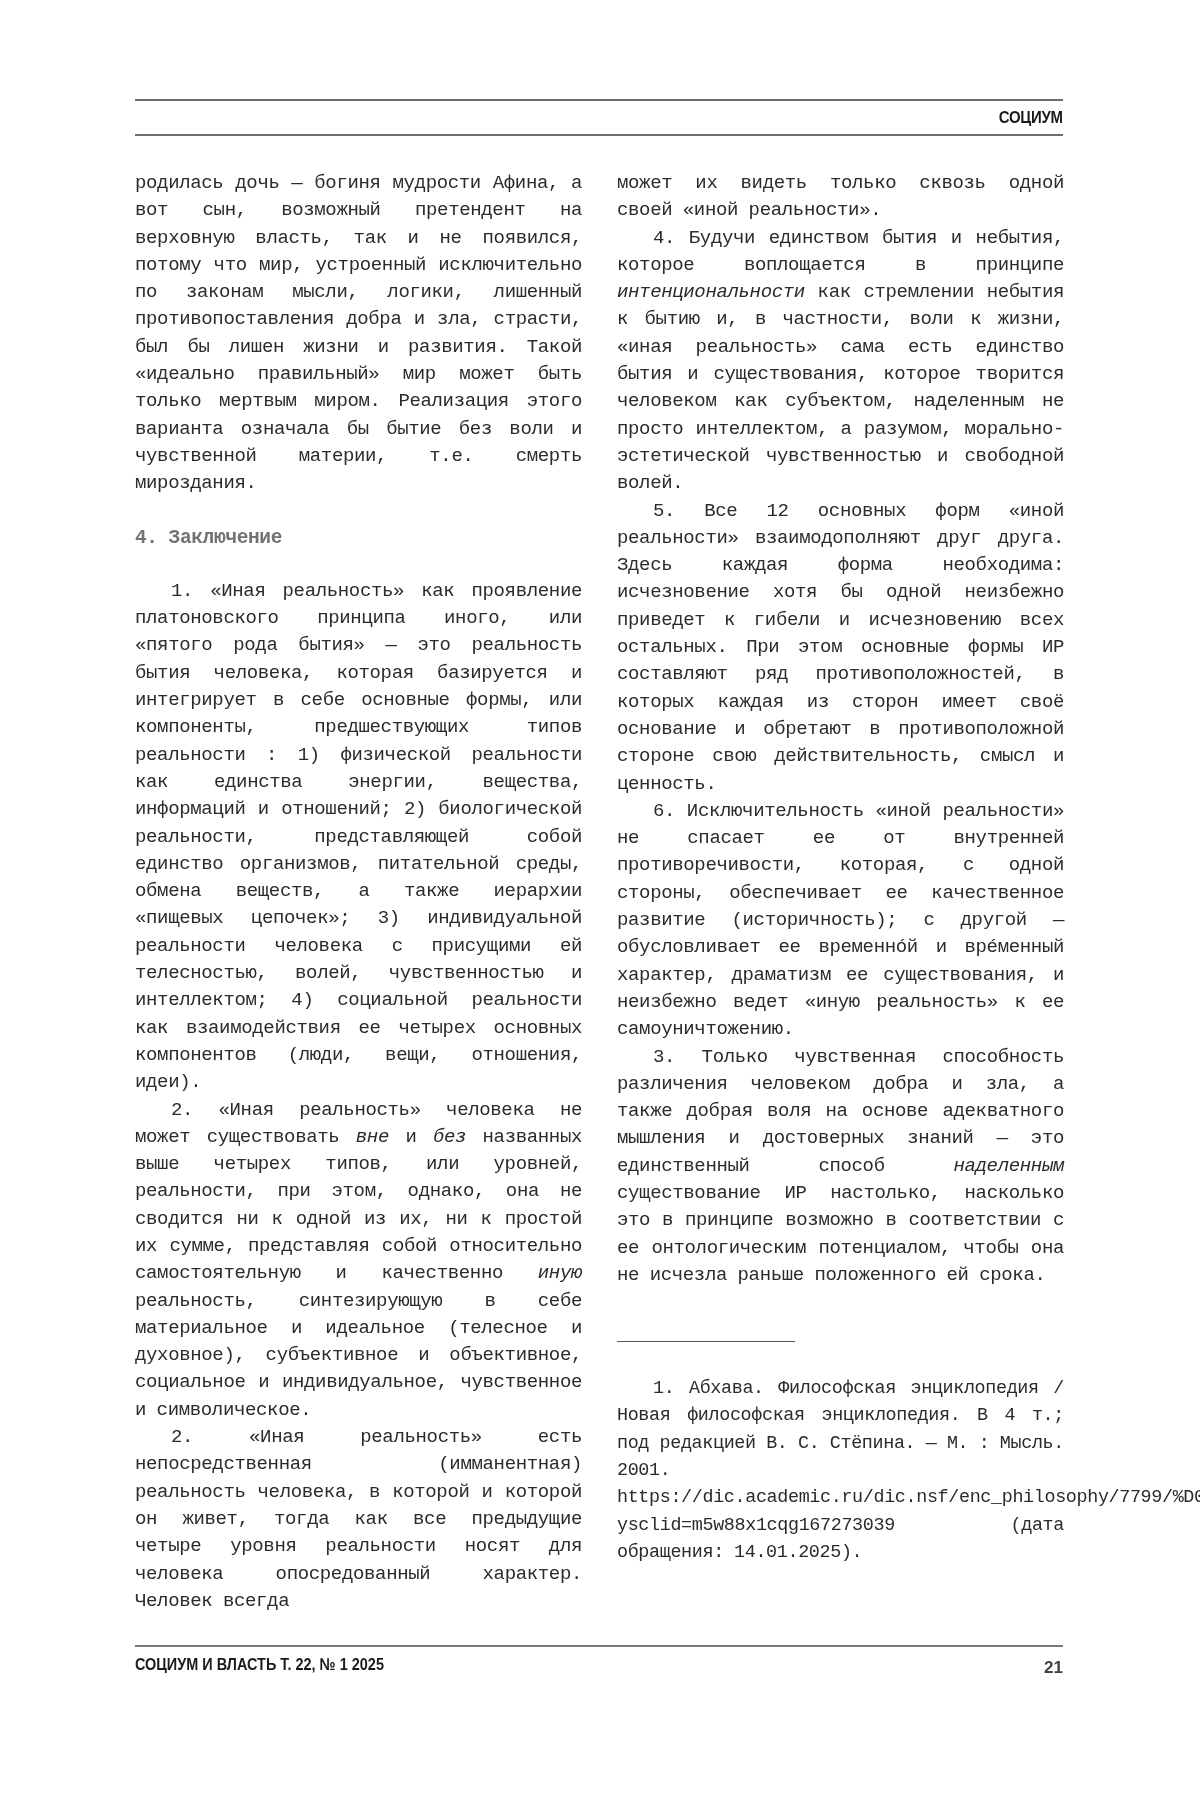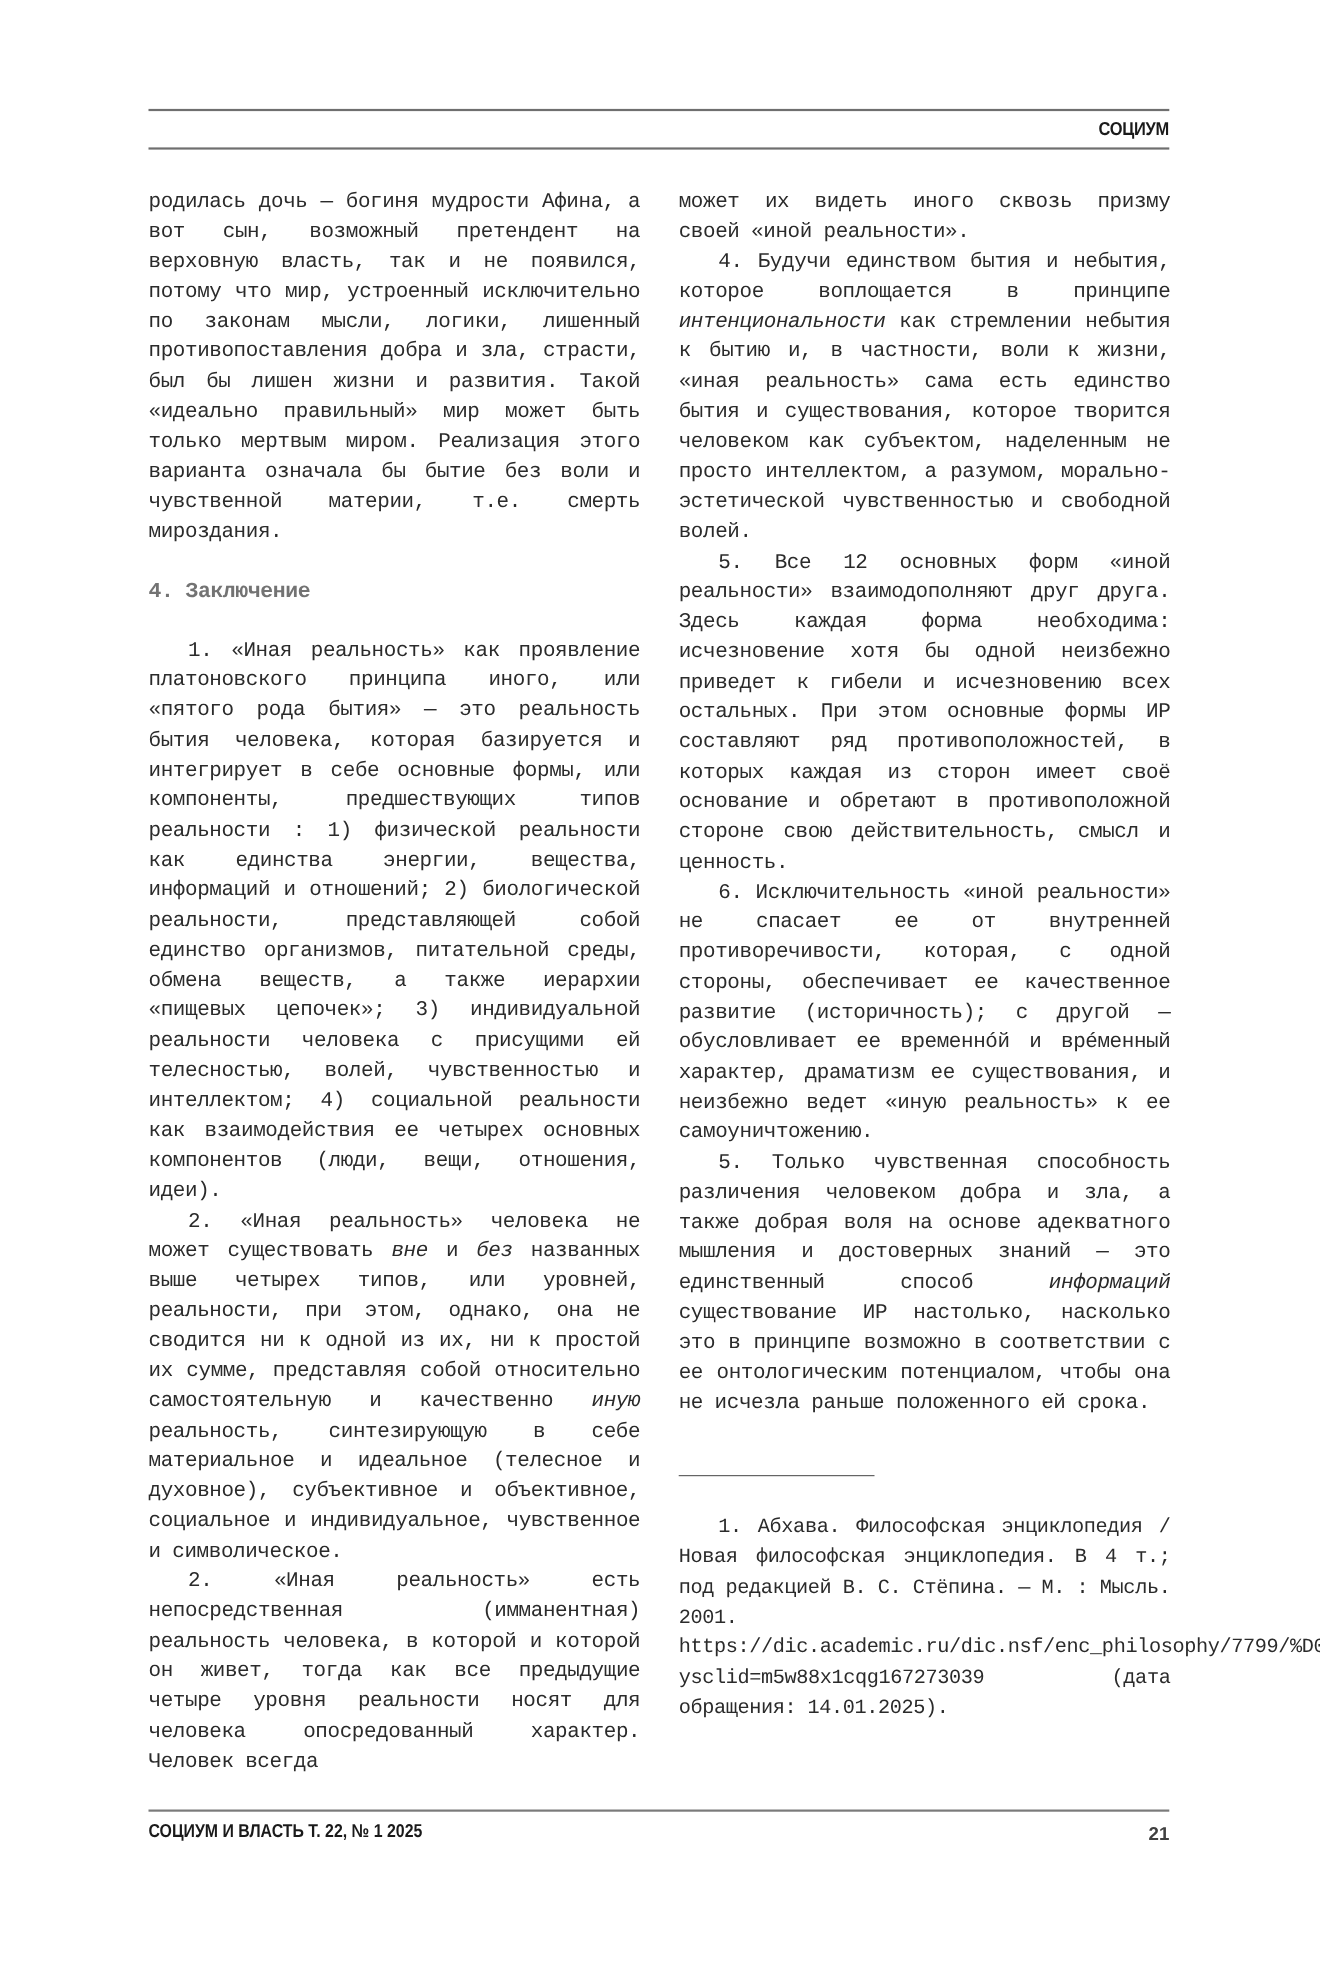--- a/index.html
+++ b/index.html
@@ -57,25 +57,25 @@
 
   <div class="col left">
     <p class="last">родилась дочь — богиня мудрости Афина, а вот сын, возможный претендент на верховную власть, так и не появился, потому что мир, устроенный исключительно по законам мысли, логики, лишенный противопоставления добра и зла, страсти, был бы лишен жизни и развития. Такой «идеально правильный» мир может быть только мертвым миром. Реализация этого варианта означала бы бытие без воли и чувственной материи, т.е. смерть мироздания.</p>
     <p class="section-title">4. Заключение</p>
     <p class="ind last">1. «Иная реальность» как проявление платоновского принципа иного, или «пятого рода бытия» — это реальность бытия человека, которая базируется и интегрирует в себе основные формы, или компоненты, предшествующих типов реальности : 1) физической реальности как единства энергии, вещества, информаций и отношений; 2) биологической реальности, представляющей собой единство организмов, питательной среды, обмена веществ, а также иерархии «пищевых цепочек»; 3) индивидуальной реальности человека с присущими ей телесностью, волей, чувственностью и интеллектом; 4) социальной реальности как взаимодействия ее четырех основных компонентов (люди, вещи, отношения, идеи).</p>
     <p class="ind last"><span>2. «Иная реальность» человека не может существовать </span><em>вне</em><span> и </span><em>без</em><span> названных выше четырех типов, или уровней, реальности, при этом, однако, она не сводится ни к одной из их, ни к простой их сумме, представляя собой относительно самостоятельную и качественно </span><em>иную</em><span> реальность, синтезирующую в себе материальное и идеальное (телесное и духовное), субъективное и объективное, социальное и индивидуальное, чувственное и символическое.</span></p>
     <p class="ind">2. «Иная реальность» есть непосредственная (имманентная) реальность человека, в которой и которой он живет, тогда как все предыдущие четыре уровня реальности носят для человека опосредованный характер. Человек всегда</p>
   </div>
 
   <div class="col right">
-    <p class="last">может их видеть иного сквозь призму своей «иной реальности».</p>
+    <p class="last">может их видеть только сквозь одной своей «иной реальности».</p>
     <p class="ind last"><span>4. Будучи единством бытия и небытия, которое воплощается в принципе </span><em>интенциональности</em><span> как стремлении небытия к бытию и, в частности, воли к жизни, «иная реальность» сама есть единство бытия и существования, которое творится человеком как субъектом, наделенным не просто интеллектом, а разумом, морально-эстетической чувственностью и свободной волей.</span></p>
     <p class="ind last">5. Все 12 основных форм «иной реальности» взаимодополняют друг друга. Здесь каждая форма необходима: исчезновение хотя бы одной неизбежно приведет к гибели и исчезновению всех остальных. При этом основные формы ИР составляют ряд противоположностей, в которых каждая из сторон имеет своё основание и обретают в противоположной стороне свою действительность, смысл и ценность.</p>
     <p class="ind last">6. Исключительность «иной реальности» не спасает ее от внутренней противоречивости, которая, с одной стороны, обеспечивает ее качественное развитие (историчность); с другой — обусловливает ее временнóй и врéменный характер, драматизм ее существования, и неизбежно ведет «иную реальность» к ее самоуничтожению.</p>
-    <p class="ind last"><span>5. Только чувственная способность различения человеком добра и зла, а также добрая воля на основе адекватного мышления и достоверных знаний — это единственный способ </span><em>информаций</em><span> существование ИР настолько, насколько это в принципе возможно в соответствии с ее онтологическим потенциалом, чтобы она не исчезла раньше положенного ей срока.</span></p>
+    <p class="ind last"><span>3. Только чувственная способность различения человеком добра и зла, а также добрая воля на основе адекватного мышления и достоверных знаний — это единственный способ </span><em>наделенным</em><span> существование ИР настолько, насколько это в принципе возможно в соответствии с ее онтологическим потенциалом, чтобы она не исчезла раньше положенного ей срока.</span></p>
     <div class="fn-rule"></div>
     <p class="ind fn last">1. Абхава. Философская энциклопедия / Новая философская энциклопедия. В 4 т.; под редакцией В. С. Стёпина. — М. : Мысль. 2001. https://dic.academic.ru/dic.nsf/enc_philosophy/7799/%D0%90%D0%91%D0%A5%D0%90%D0%92%D0%90?ysclid=m5w88x1cqg167273039 (дата обращения: 14.01.2025).</p>
   </div>
 
   <div class="rule bottom"></div>
   <div class="footer-left">СОЦИУМ И ВЛАСТЬ Т. 22, № 1 2025</div>
   <div class="footer-right">21</div>
 </div>
 
 </body></html>

